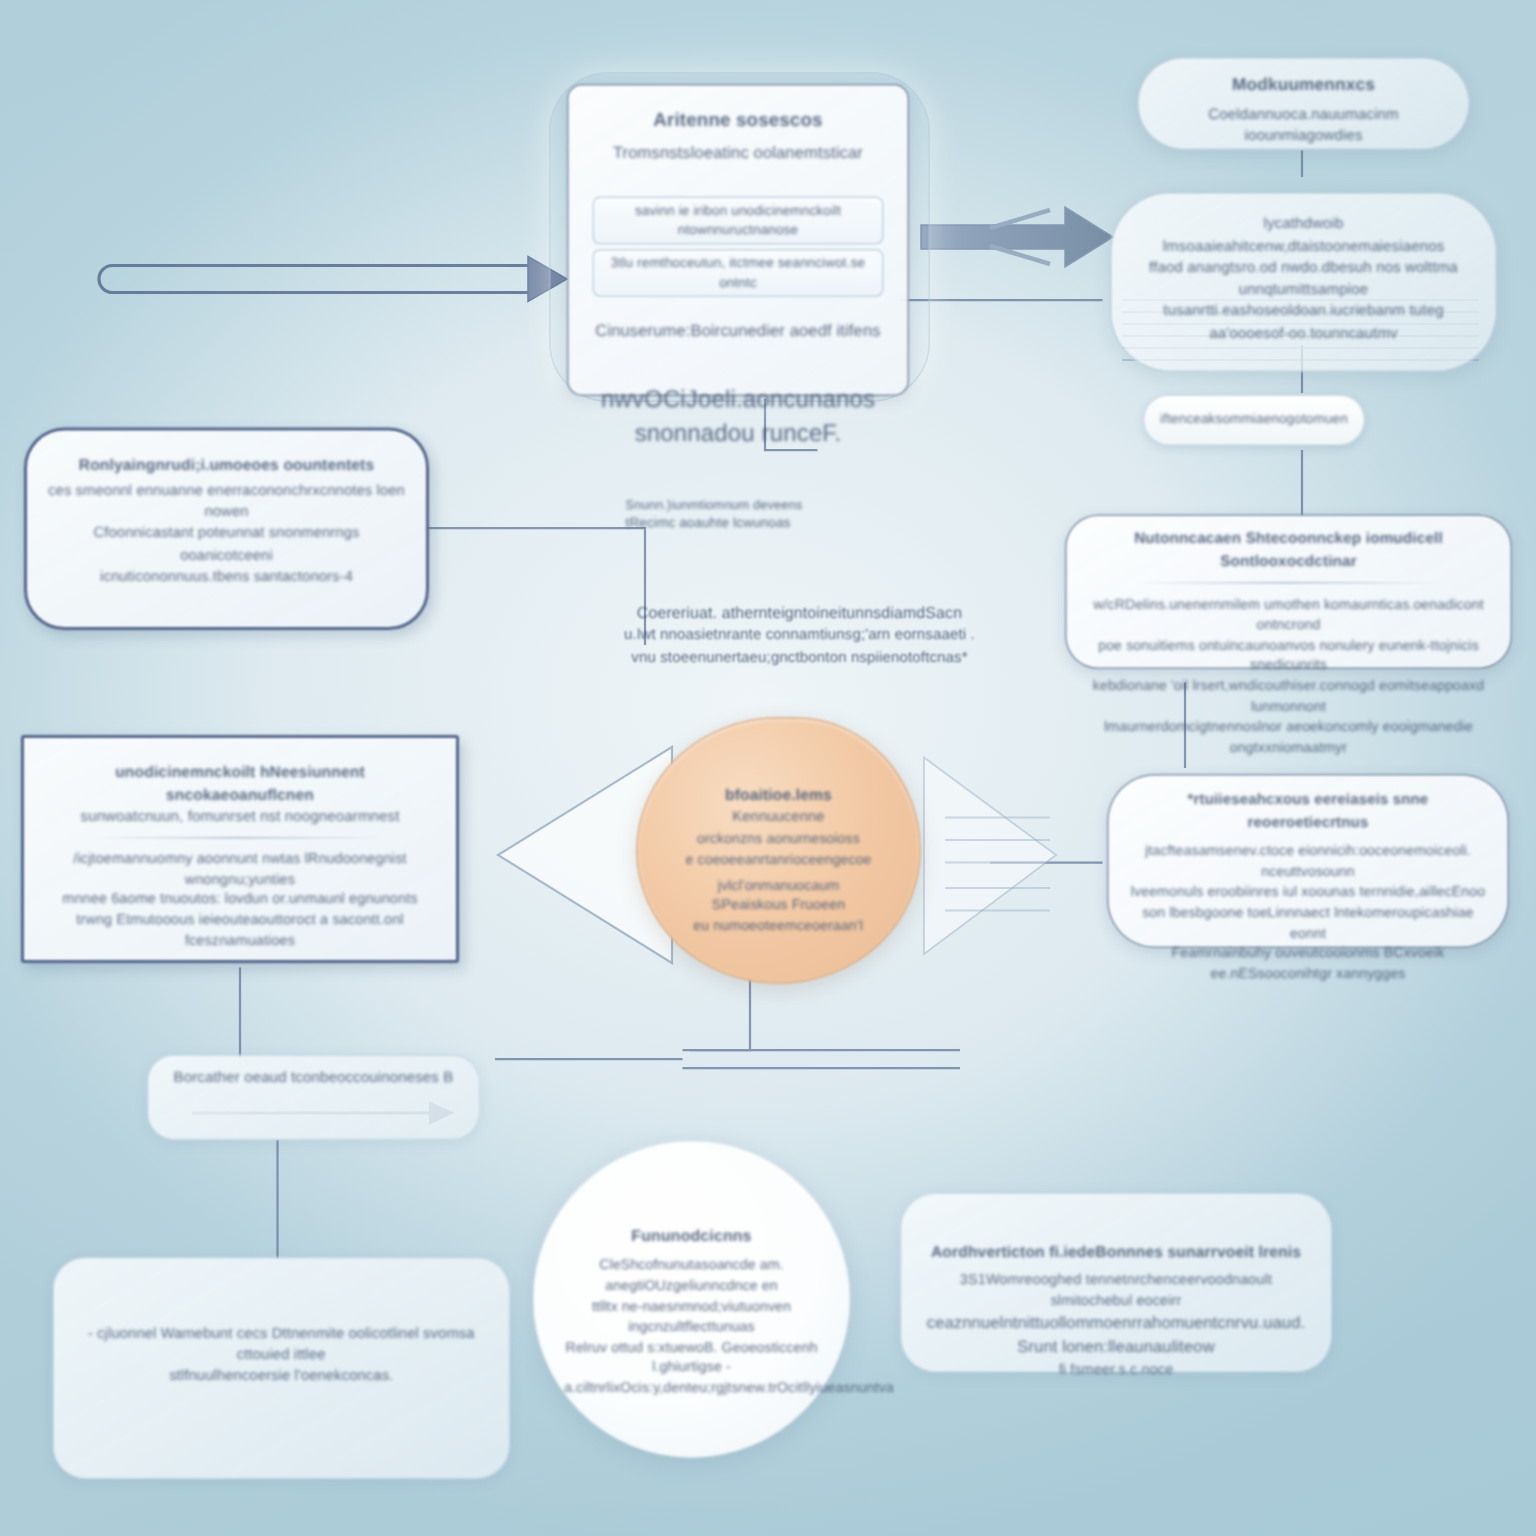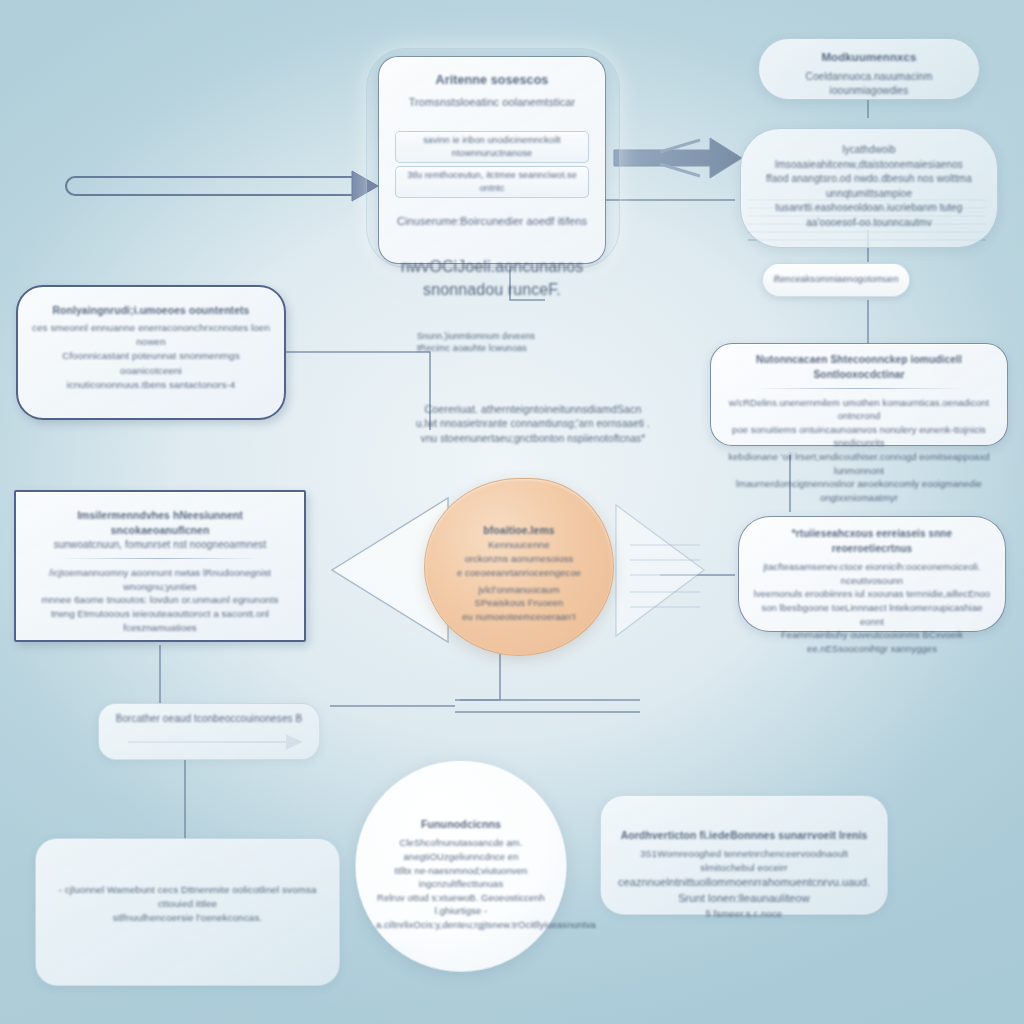--- a/index.html
+++ b/index.html
@@ -18,21 +18,21 @@
   .soft{filter:blur(.6px);}
   .node{position:absolute;box-sizing:border-box;}
   .txt{
     color:#4a5b76;text-align:center;line-height:1.45;
     filter:blur(.85px);opacity:.92;letter-spacing:.1px;
     -webkit-font-smoothing:antialiased;
   }
   .ttl{font-weight:700;}
   
   .card-round{
-    border-radius:20px;
+    border-radius:10px;
     background:linear-gradient(150deg,rgba(252,253,254,.97),rgba(240,245,249,.93));
     border:1.6px solid rgba(86,108,140,.75);
     box-shadow:0 3px 10px rgba(70,95,125,.16), inset 0 1px 0 rgba(255,255,255,.85);
   }
   .card-rect{
     border-radius:2px;
     background:linear-gradient(150deg,rgba(250,252,253,.97),rgba(235,242,247,.94));
     border:2.2px solid #51638a;
     box-shadow:3px 4px 9px rgba(60,85,120,.22), inset 0 1px 0 rgba(255,255,255,.9);
   }
@@ -214,21 +214,21 @@
   </div>
 
   <div class="node card-rect soft" style="left:16px;top:285px;width:270px;height:135px;padding:16px 14px;border-radius:27px;">
     <div class="txt ttl" style="font-size:10.4px;">Ronlyaingnrudi;i.umoeoes  oountentets</div>
     <div class="txt" style="font-size:9.8px;margin-top:3px;">ces  smeonnl  ennuanne  enerracononchrxcnnotes  loen  nowen</div>
     <div class="txt" style="font-size:9.8px;">Cfoonnicastant  poteunnat  snonmenrngs  ooanicotceeni</div>
     <div class="txt" style="font-size:9.8px;">icnuticononnuus.tbens  santactonors-4</div>
   </div>
 
   <div class="node card-rect soft" style="left:14px;top:490px;width:292px;height:152px;padding:16px 14px;">
-    <div class="txt ttl" style="font-size:10.4px;">lmsilermenndvhes  hNeesiunnent  sncokaeoanuflcnen</div>
+    <div class="txt ttl" style="font-size:10.4px;">unodicinemnckoilt  hNeesiunnent  sncokaeoanuflcnen</div>
     <div class="txt" style="font-size:10px;">sunwoatcnuun, fomunrset  nst  noogneoarmnest</div>
     <div class="hdr-rule"></div>
     <div class="txt" style="font-size:9.6px;">/icjtoemannuomny  aoonnunt  nwtas  lRnudoonegnist  wnongnu;yunties</div>
     <div class="txt" style="font-size:9.6px;">mnnee  6aome  tnuoutos:  lovdun or.unmaunl  egnunonts</div>
     <div class="txt" style="font-size:9.6px;">trwng  Etmutooous  ieieouteaouttoroct  a  sacontt.onl  fcesznamuatioes</div>
   </div>
 
   <div class="node card-plain soft" style="left:98px;top:703px;width:222px;height:57px;padding:8px 10px;border-radius:18px;">
     <div class="txt" style="font-size:10px;">Borcather  oeaud  tconbeoccouinoneses  B</div>
   </div>

